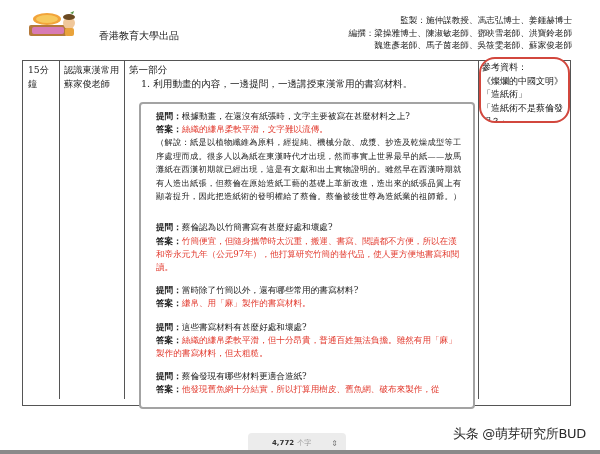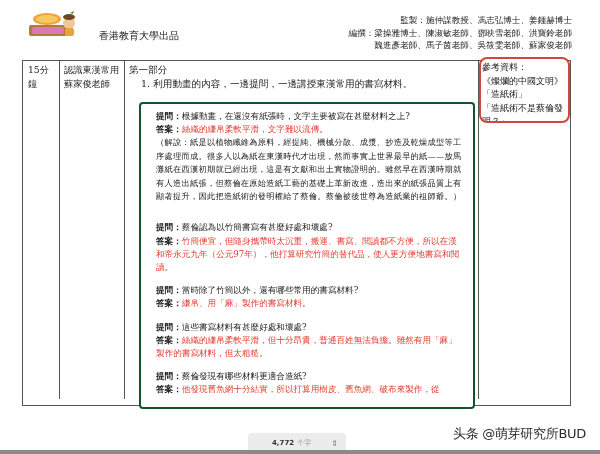--- a/index.html
+++ b/index.html
@@ -27,31 +27,31 @@
   .c1 { left:0; width:37px; }
   .c2 { left:37px; width:65px; }
   .c3 { left:102px; width:354px; }
   .c4 { left:456px; width:93px; border-right:none; }
   .cell-text { font-size:9.2px; line-height:14px; padding:2px 4px; }
   .c1 .cell-text { padding-left:5px; }
   .c3 .line { font-size:9.6px; line-height:14px; padding-left:4px; }
   .c3 .line.indent { padding-left:16px; }
   .qa-box {
     position:absolute; left:139px; top:102px; width:336px; height:307px;
-    border:2px solid #14532d; border-radius:4px; box-sizing:border-box;
+    border:2px solid #a3a3a3; border-radius:4px; box-sizing:border-box;
     background:#fff; overflow:hidden;
   }
   .qa-inner { padding:6px 8px 0 15px; font-size:8.6px; line-height:13.2px; }
   .qa { margin-bottom:10px; }
   .q-label, .a-label { font-weight:bold; color:#222; }
   .answer { color:#e23a2e; }
   .note { color:#222; font-size:8.2px; line-height:13.4px; letter-spacing:0.3px; }
   .ref-box {
     position:absolute; left:479px; top:57px; width:91px; height:66px;
-    border:2px solid #d2473d; border-radius:8px; box-sizing:border-box;
+    border:2px solid #d2473d; border-radius:16px; box-sizing:border-box;
     background:#fff; font-size:9px; line-height:13.6px; padding:2px 2px 16px 1px;
     overflow:hidden;
   }
   .wordcount {
     position:absolute; left:248px; top:433px; width:98px; height:20px;
     background:#ececec; border-radius:4px; box-sizing:border-box;
     font-family:"DejaVu Sans","Liberation Sans",sans-serif; font-size:7px;
     display:flex; align-items:center;
   }
   .wordcount .num { margin-left:24px; font-weight:bold; color:#333; }

